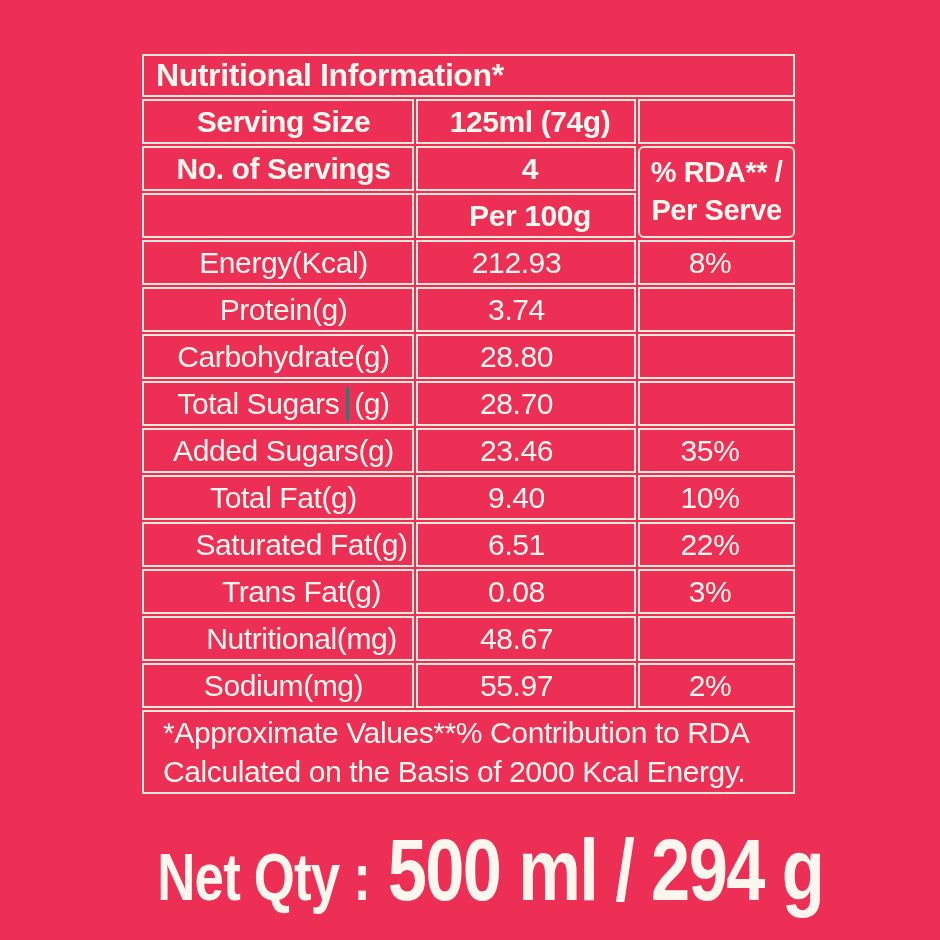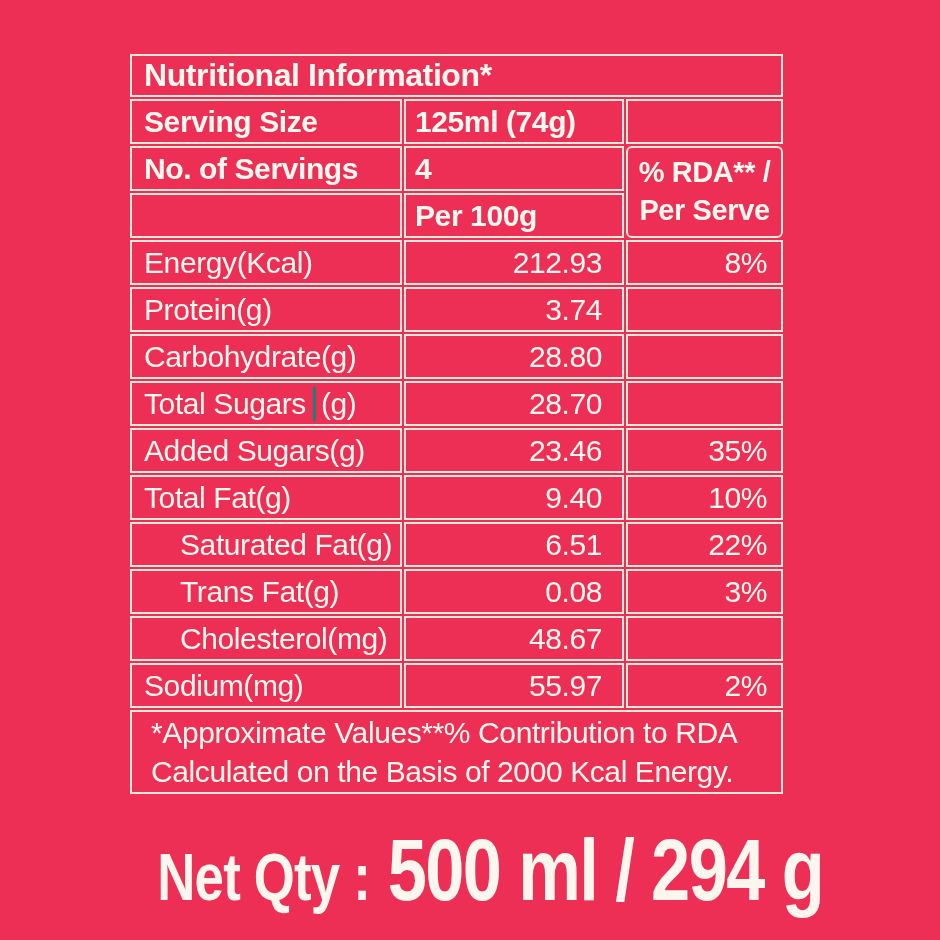--- a/index.html
+++ b/index.html
@@ -3,37 +3,37 @@
 <meta charset="utf-8">
 <style>
   html,body { margin:0; padding:0; }
   body {
     width:940px; height:940px;
     background:#ED2F55;
     position:relative;
     font-family:"Liberation Sans", sans-serif;
     overflow:hidden;
   }
-  .panel { position:absolute; left:128px; top:52px; }
+  .panel { position:absolute; left:140px; top:52px; }
   table.nutri {
     border-collapse:separate;
     border-spacing:2px;
     table-layout:fixed;
     width:649px;
   }
   table.nutri td {
     border:2px solid #F6E9DB;
     color:#FCF7EF;
     vertical-align:middle;
     letter-spacing:-0.4px;
     overflow:hidden;
     white-space:nowrap;
   }
   td.h-title   { height:34px; }
-  td.h-row     { height:39px; }
+  td.h-row     { height:39px;text-align:center; }
   td.h-foot    { height:78px; white-space:normal; }
   .t-title { font-size:32px; font-weight:bold; padding-left:12px; }
   .c-label { font-size:30px; text-align:left; padding-left:12px; }
   .c-label.indent { padding-left:48px; }
   .c-label.hdr, .c-val2.hdr { font-weight:bold; }
   .c-val2 { font-size:30px; text-align:left; padding-left:9px;margin-top:32px; }
   .c-num  { font-size:30px; text-align:right; padding-right:20px; }
   .c-rda  { font-size:30px; text-align:right; padding-right:14px; }
   .c-rdahdr {
     font-size:29px; font-weight:bold; text-align:center;
@@ -141,21 +141,21 @@
       <td class="h-row c-rda">22%</td>
     </tr>
 
     <tr>
       <td class="h-row c-label indent">Trans Fat(g)</td>
       <td class="h-row c-num">0.08</td>
       <td class="h-row c-rda">3%</td>
     </tr>
 
     <tr>
-      <td class="h-row c-label indent">Cholesterol(mg)</td>
+      <td class="h-row c-label indent">Nutritional(mg)</td>
       <td class="h-row c-num">48.67</td>
       <td class="h-row c-rda"></td>
     </tr>
 
     <tr>
       <td class="h-row c-label">Sodium(mg)</td>
       <td class="h-row c-num">55.97</td>
       <td class="h-row c-rda">2%</td>
     </tr>
 

